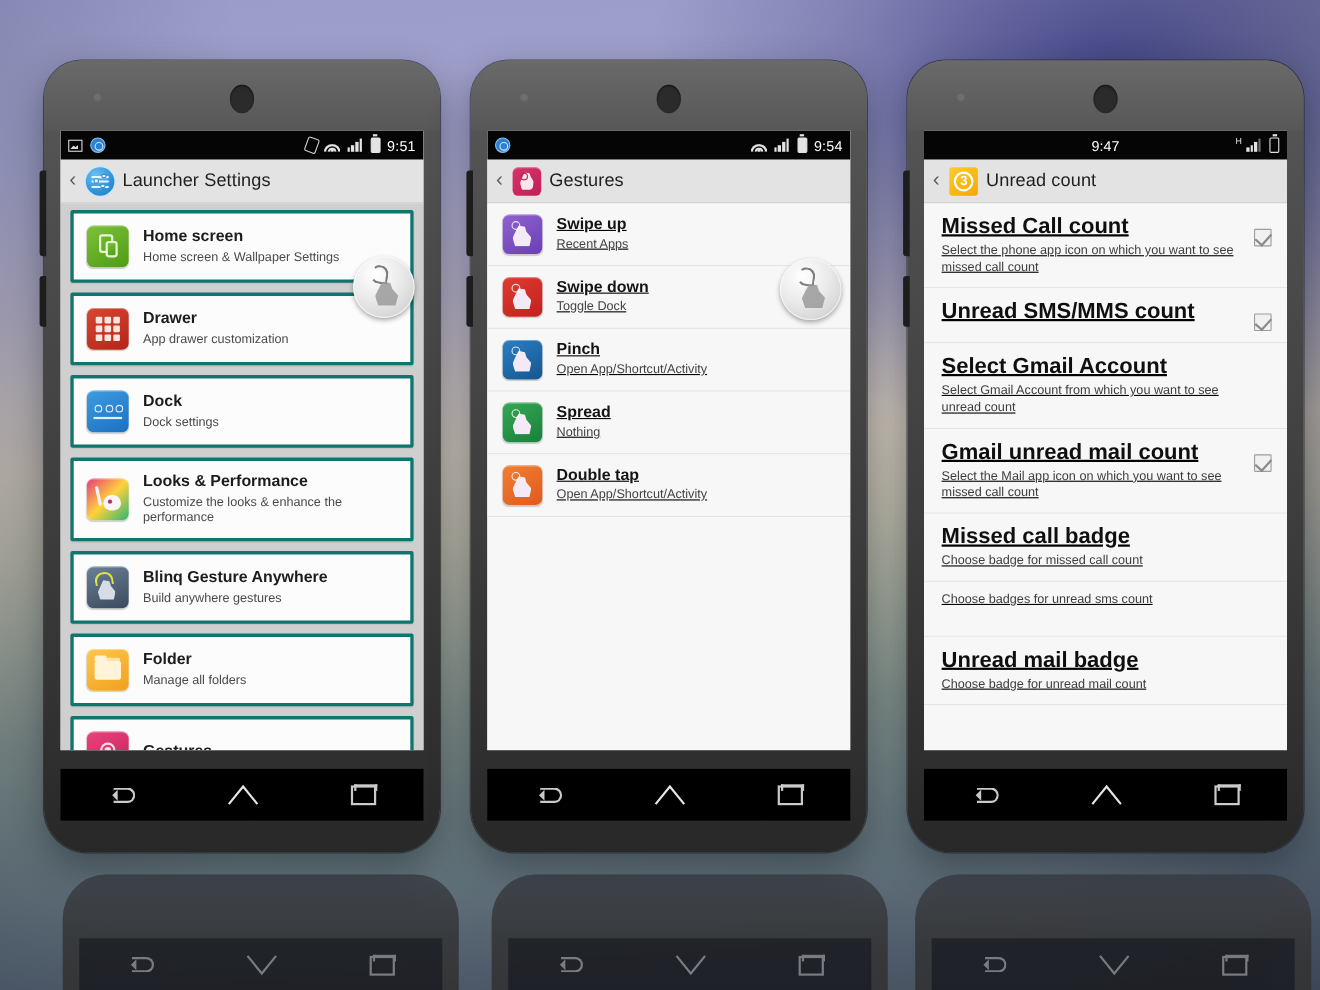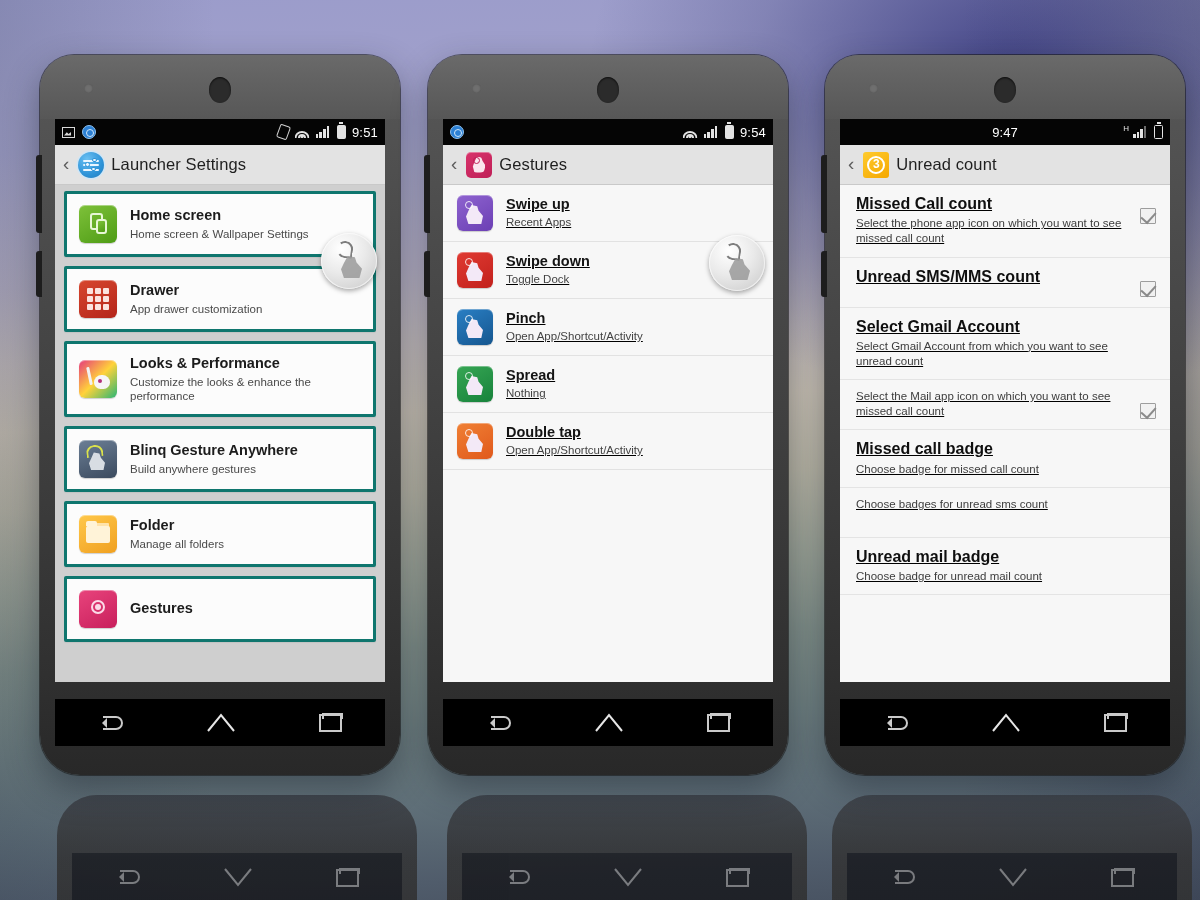--- a/index.html
+++ b/index.html
@@ -217,21 +217,21 @@
   .gi-pinch{ background:linear-gradient(150deg,#2a7fc4 0%, #15568f 100%); }
   .gi-spread{ background:linear-gradient(150deg,#37a654 0%, #17823b 100%); }
   .gi-dtap{ background:linear-gradient(150deg,#f08034 0%, #e0591c 100%); }
 
   
   .p3-row{
     display:flex; align-items:flex-start; padding:9px 14px 10px 16px;
     border-bottom:1px solid #e4e4e4; background:#f7f7f7; gap:8px;
   }
   .p3-row .txt{ flex:1; min-width:0; }
-  .p3-row .t1{ font-size:16px; color:#0f0f0f; font-weight:700; line-height:1.2; margin-bottom:3px; }
+  .p3-row .t1{ font-size:20px; color:#0f0f0f; font-weight:700; line-height:1.2; margin-bottom:3px; }
   .p3-row .t2{ font-size:11.5px; color:#3d3d3d; line-height:1.32; }
   .chk{
     width:16px; height:16px; flex:0 0 16px; border:1.6px solid #9d9d9d; border-radius:1px;
     background:#f1f1f1; position:relative; margin-top:14px;
   }
   .chk::after{
     content:""; position:absolute; left:2.5px; top:0px; width:7px; height:12px;
     border:solid #8a8a8a; border-width:0 2.6px 2.6px 0; transform:rotate(42deg);
   }
   .chk.hidden{ visibility:hidden; }
@@ -397,20 +397,34 @@
               <i></i>
               <i></i>
               <i></i>
           </span>
           <span class="txt">
             <span class="t1" style="display:block">Drawer</span>
             <span class="t2" style="display:block">App drawer customization</span>
           </span>
         </div>
 
+        <div class="card-row">
+          <span class="app-ico ai-dock">
+            <span class="row">
+                <i></i>
+                <i></i>
+                <i></i>
+              </span>
+              <span class="bar"></span>
+          </span>
+          <span class="txt">
+            <span class="t1" style="display:block">Dock</span>
+            <span class="t2" style="display:block">Dock settings</span>
+          </span>
+        </div>
 
         <div class="card-row">
           <span class="app-ico ai-looks">
               <i class="brush"></i>
               <i class="pal"></i>
             </span>
           <span class="txt">
             <span class="t1" style="display:block">Looks &amp; Performance</span>
             <span class="t2" style="display:block">Customize the looks &amp; enhance the performance</span>
           </span>
@@ -632,20 +646,21 @@
         <div class="p3-row">
           <span class="txt">
             <span class="t1" style="display:block">Select Gmail Account</span>
             <span class="t2" style="display:block">Select Gmail Account from which you want to see unread count</span>
           </span>
           <span class="chk hidden"></span>
         </div>
 
         <div class="p3-row">
           <span class="txt">
+            <span class="t1" style="display:block">Gmail unread mail count</span>
             <span class="t2" style="display:block">Select the Mail app icon on which you want to see missed call count</span>
           </span>
           <span class="chk"></span>
         </div>
 
         <div class="p3-row">
           <span class="txt">
             <span class="t1" style="display:block">Missed call badge</span>
             <span class="t2" style="display:block">Choose badge for missed call count</span>
           </span>

